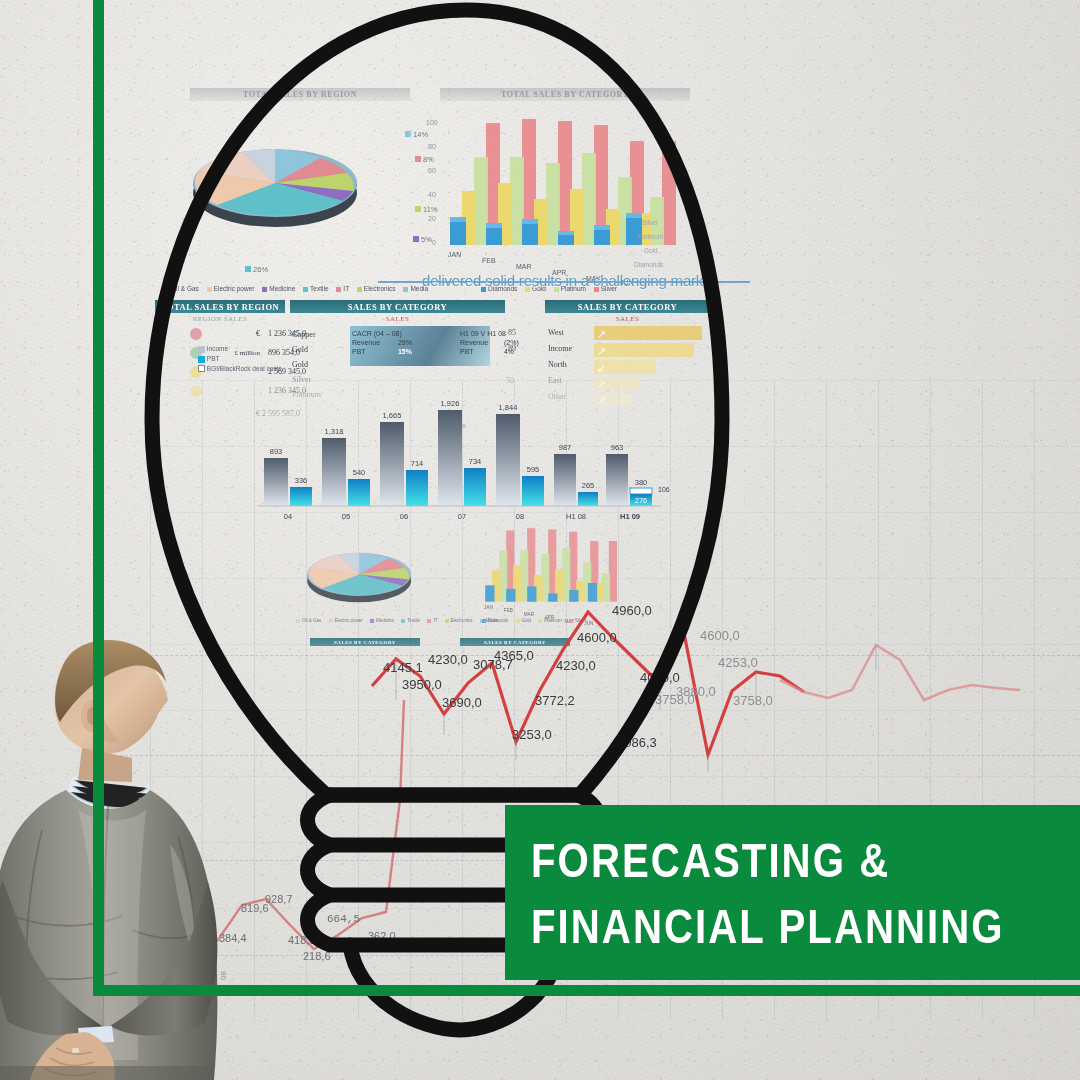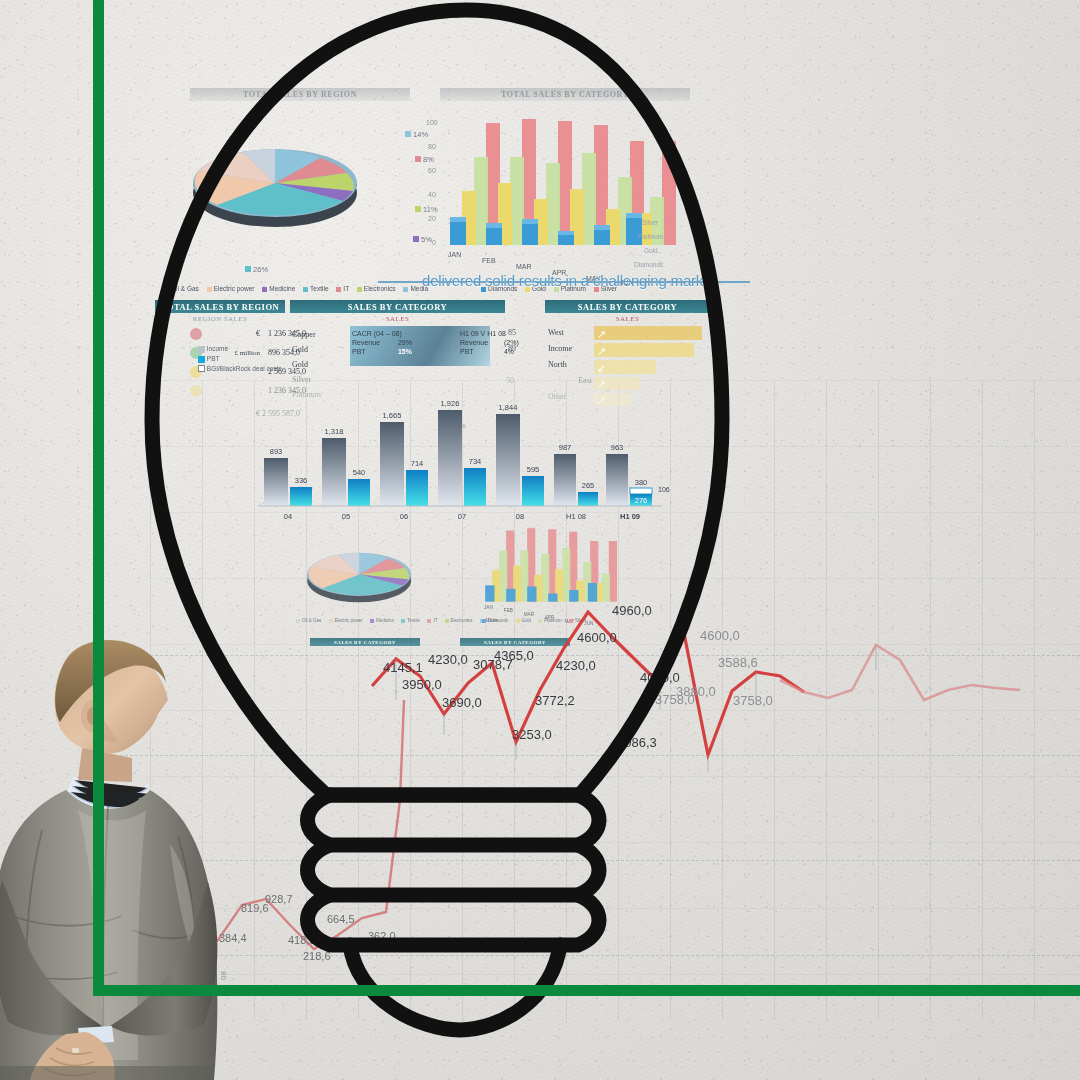--- a/index.html
+++ b/index.html
@@ -327,21 +327,21 @@
         <span>4%</span></div>
     </div>
     <div class="tbl-row" style="position:absolute;left:358px;top:328px;color:#5a6470;">85</div>
     <div class="tbl-row" style="position:absolute;left:358px;top:344px;color:#5a6470;">89</div>
     <div class="tbl-row" style="position:absolute;left:356px;top:376px;color:#8a9099;opacity:.6;">50</div>
 
     <div style="position:absolute;left:398px;top:328px;">
       <div class="tbl-row" style="height:16px;"><span style="display:inline-block;width:44px;">West</span></div>
       <div class="tbl-row" style="height:16px;"><span style="display:inline-block;width:44px;">Income</span></div>
       <div class="tbl-row" style="height:16px;"><span style="display:inline-block;width:44px;">North</span></div>
-      <div class="tbl-row" style="height:16px;opacity:.45;text-align:right;"><span style="display:inline-block;width:44px;">East</span></div>
+      <div class="tbl-row" style="height:16px;opacity:.45;"><span style="display:inline-block;width:44px;">East</span></div>
       <div class="tbl-row" style="height:16px;opacity:.35;"><span style="display:inline-block;width:44px;">Other</span></div>
     </div>
     <svg width="120" height="82" style="position:absolute;left:444px;top:326px;">
       <rect x="0" y="0" width="108" height="14" fill="#e8c96a" opacity=".85"></rect>
       <rect x="0" y="17" width="100" height="14" fill="#edd87e" opacity=".8"></rect>
       <rect x="0" y="34" width="62" height="14" fill="#f0e09a" opacity=".75"></rect>
       <rect x="0" y="51" width="46" height="13" fill="#f2e6b4" opacity=".6"></rect>
       <rect x="0" y="67" width="38" height="13" fill="#f4ebc6" opacity=".5"></rect>
       <g fill="#ffffff" font-size="11" font-family="Liberation Sans, sans-serif">
         <text x="3" y="12">↗</text>
@@ -527,30 +527,30 @@
   <div class="line-val" style="left:512px;top:727px;">3253,0</div>
   <div class="line-val" style="left:535px;top:693px;">3772,2</div>
   <div class="line-val" style="left:556px;top:658px;">4230,0</div>
   <div class="line-val" style="left:577px;top:630px;">4600,0</div>
   <div class="line-val" style="left:596px;top:603px;margin-left:16px;">4960,0</div>
   <div class="line-val" style="left:617px;top:735px;">3086,3</div>
   <div class="line-val" style="left:640px;top:670px;">4010,0</div>
   <div class="line-val faint" style="left:655px;top:692px;">3758,0</div>
   <div class="line-val faint" style="left:676px;top:684px;">3880,0</div>
   <div class="line-val faint" style="left:700px;top:628px;">4600,0</div>
-  <div class="line-val faint" style="left:718px;top:655px;">3588,6</div>
+  <div class="line-val faint" style="left:718px;top:655px;">4253,0</div>
   <div class="line-val faint" style="left:733px;top:693px;">3758,0</div>
 
   <div class="line-val small faint" style="left:193px;top:959px;">99,6</div>
   <div class="line-val small faint" style="left:219px;top:932px;">384,4</div>
   <div class="line-val small faint" style="left:241px;top:902px;">819,6</div>
   <div class="line-val small faint" style="left:265px;top:893px;">928,7</div>
   <div class="line-val small faint" style="left:288px;top:934px;">418,8</div>
   <div class="line-val small faint" style="left:303px;top:950px;">218,6</div>
-  <div class="line-val small faint" style="left:327px;top:913px;">664,5</div>
+  <div class="line-val small faint" style="left:327px;top:913px;font-family:Liberation Mono, monospace;">664,5</div>
   <div class="line-val small faint" style="left:368px;top:930px;">362,0</div>
 
   <div style="position:absolute;left:210px;top:980px;">
     <span style="display:inline-block;width:24px;font-size:8px;color:#8d949c;transform:rotate(-90deg);transform-origin:left top;font-family:'Liberation Sans',sans-serif;">1-Oct 08</span>
   </div>
 
   <svg id="bulb" viewBox="0 0 1080 1080">
     <g fill="none" stroke="#111111" stroke-width="15" stroke-linecap="round" stroke-linejoin="round">
 
       <path d="M326 795
@@ -651,14 +651,18 @@
       </g>
       <rect x="90" y="418" width="7" height="5" rx="1.5" fill="#e8e2cf" opacity=".9"></rect>
     </g>
 
     <path d="M16 436 L232 436 L232 450 L16 450 Z" fill="#5d5c57" opacity=".55"></path>
   </svg>
 
   <div id="vline"></div>
   <div id="hline"></div>
 
+  <div id="banner">
+    <div class="banner-line">FORECASTING &amp;</div>
+    <div class="banner-line">FINANCIAL PLANNING</div>
+  </div>
 
 </div>
 
 </body></html>

